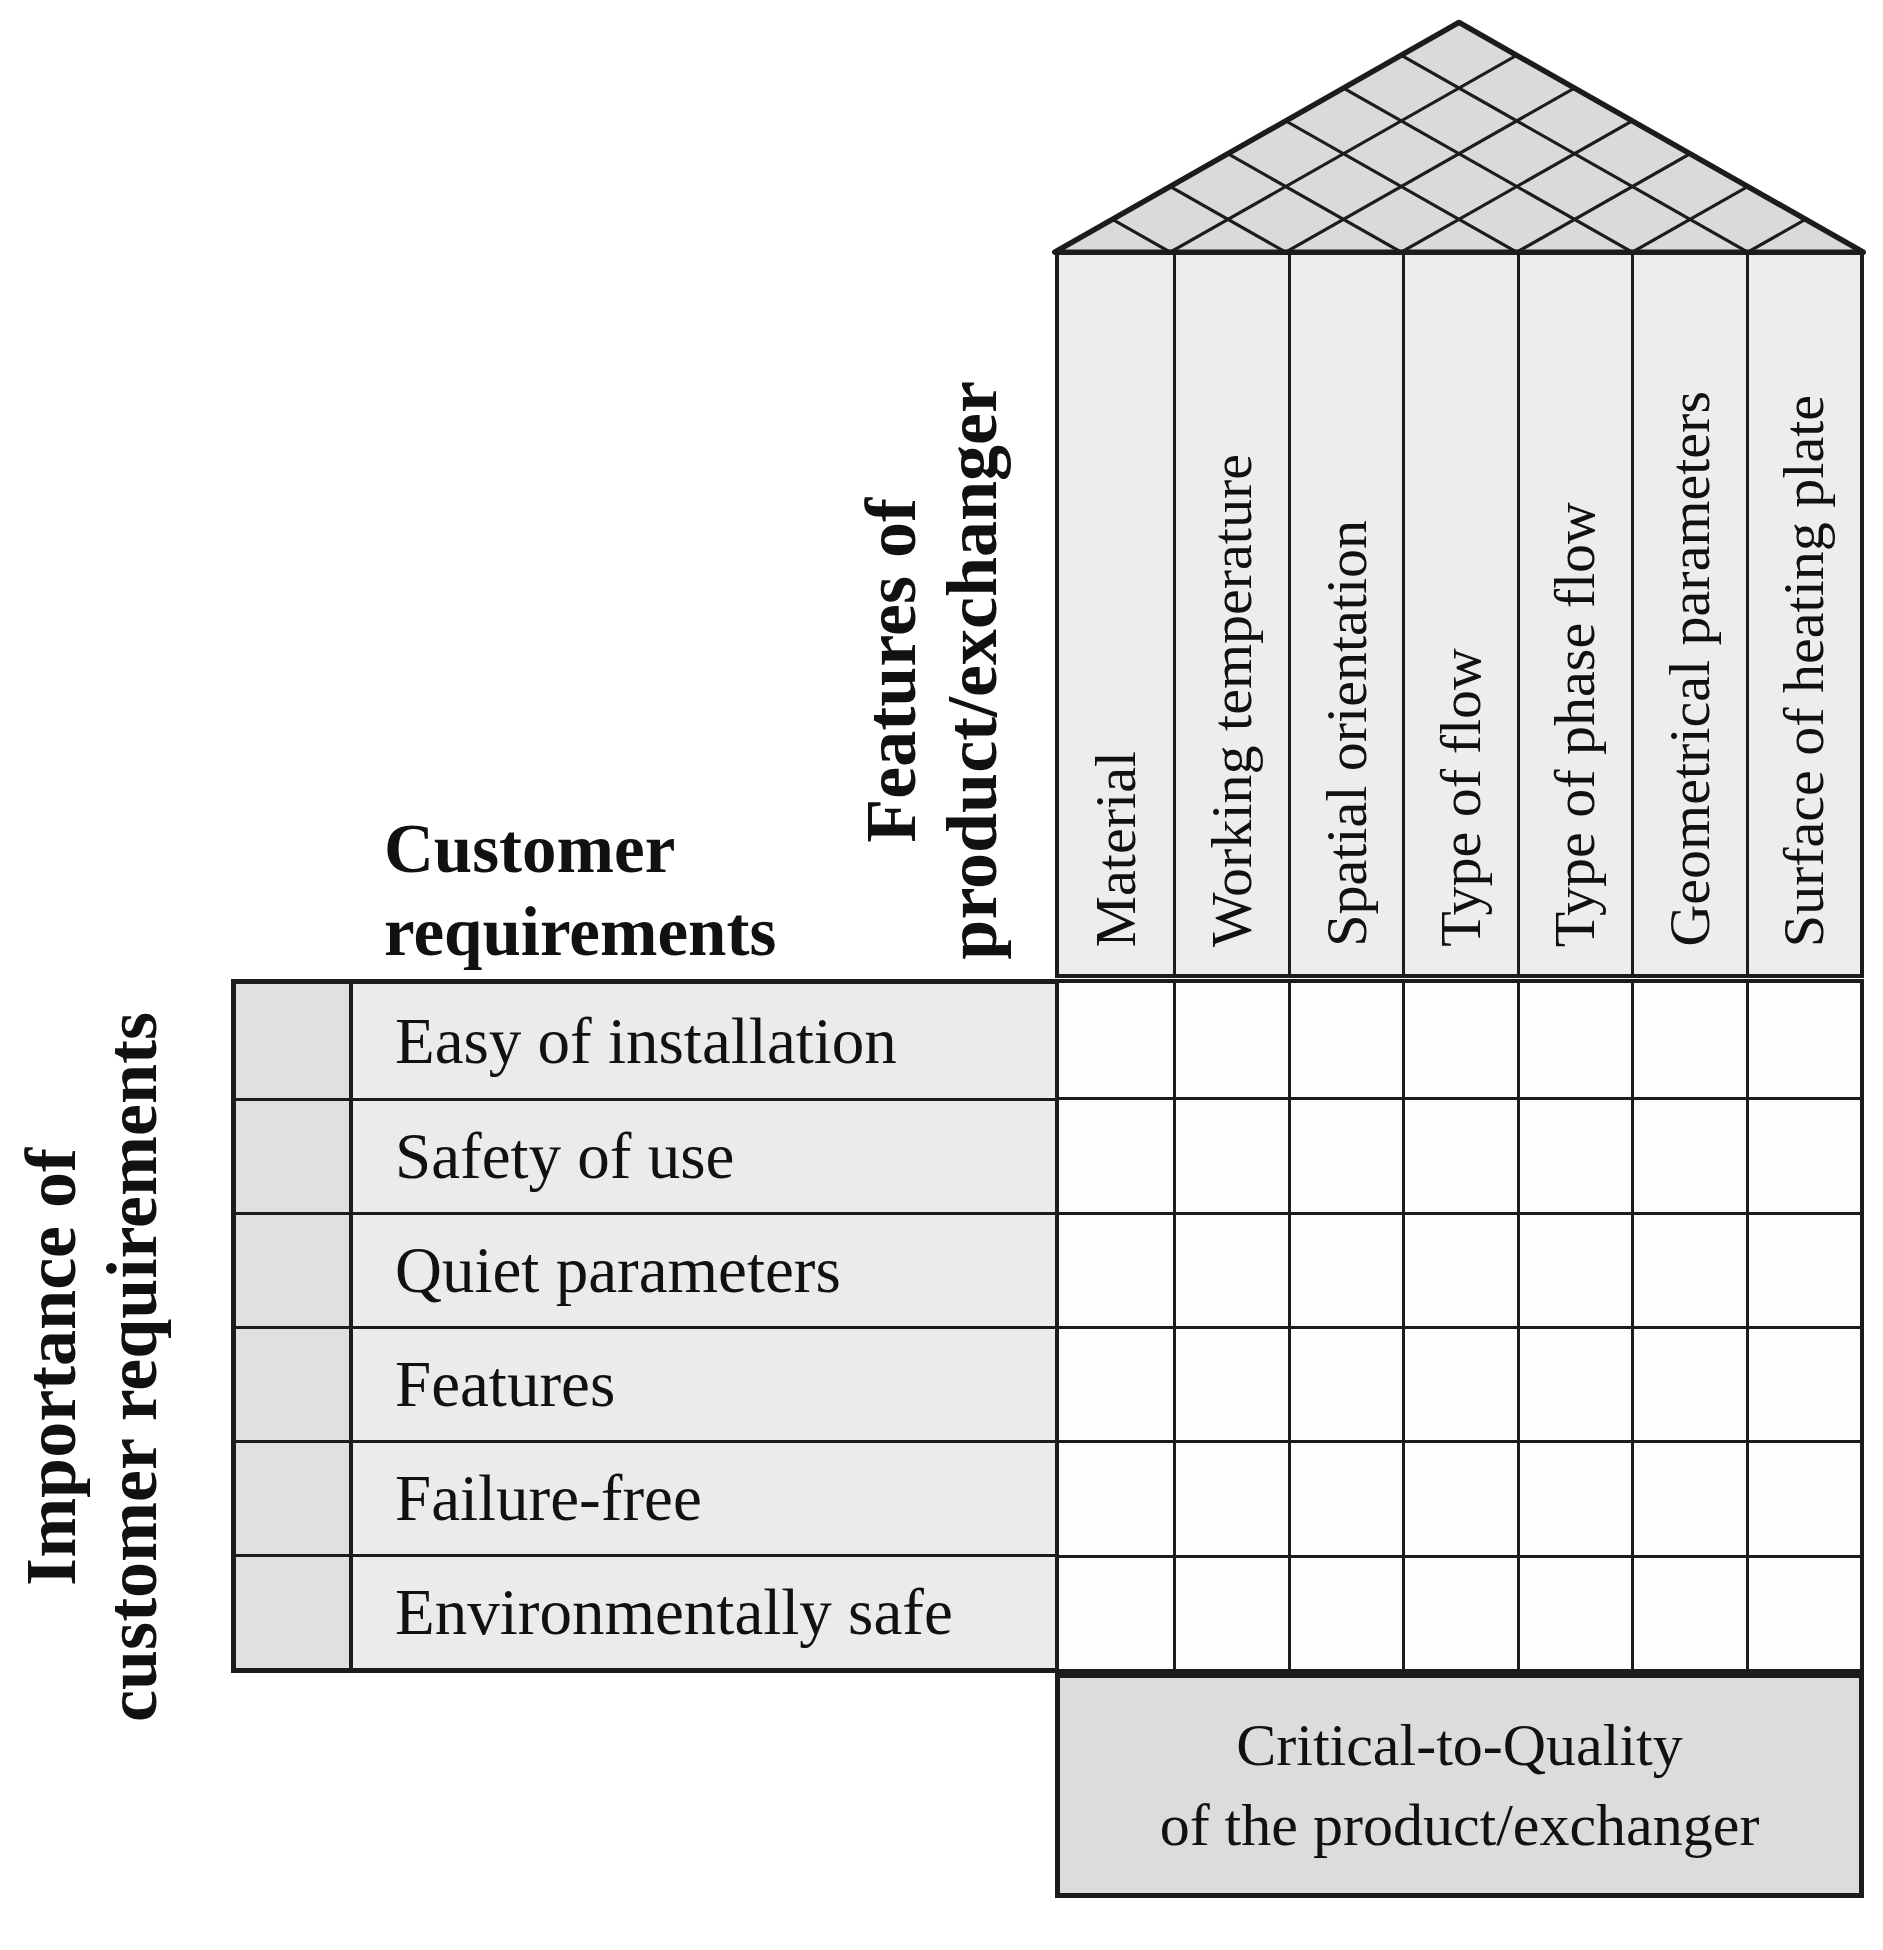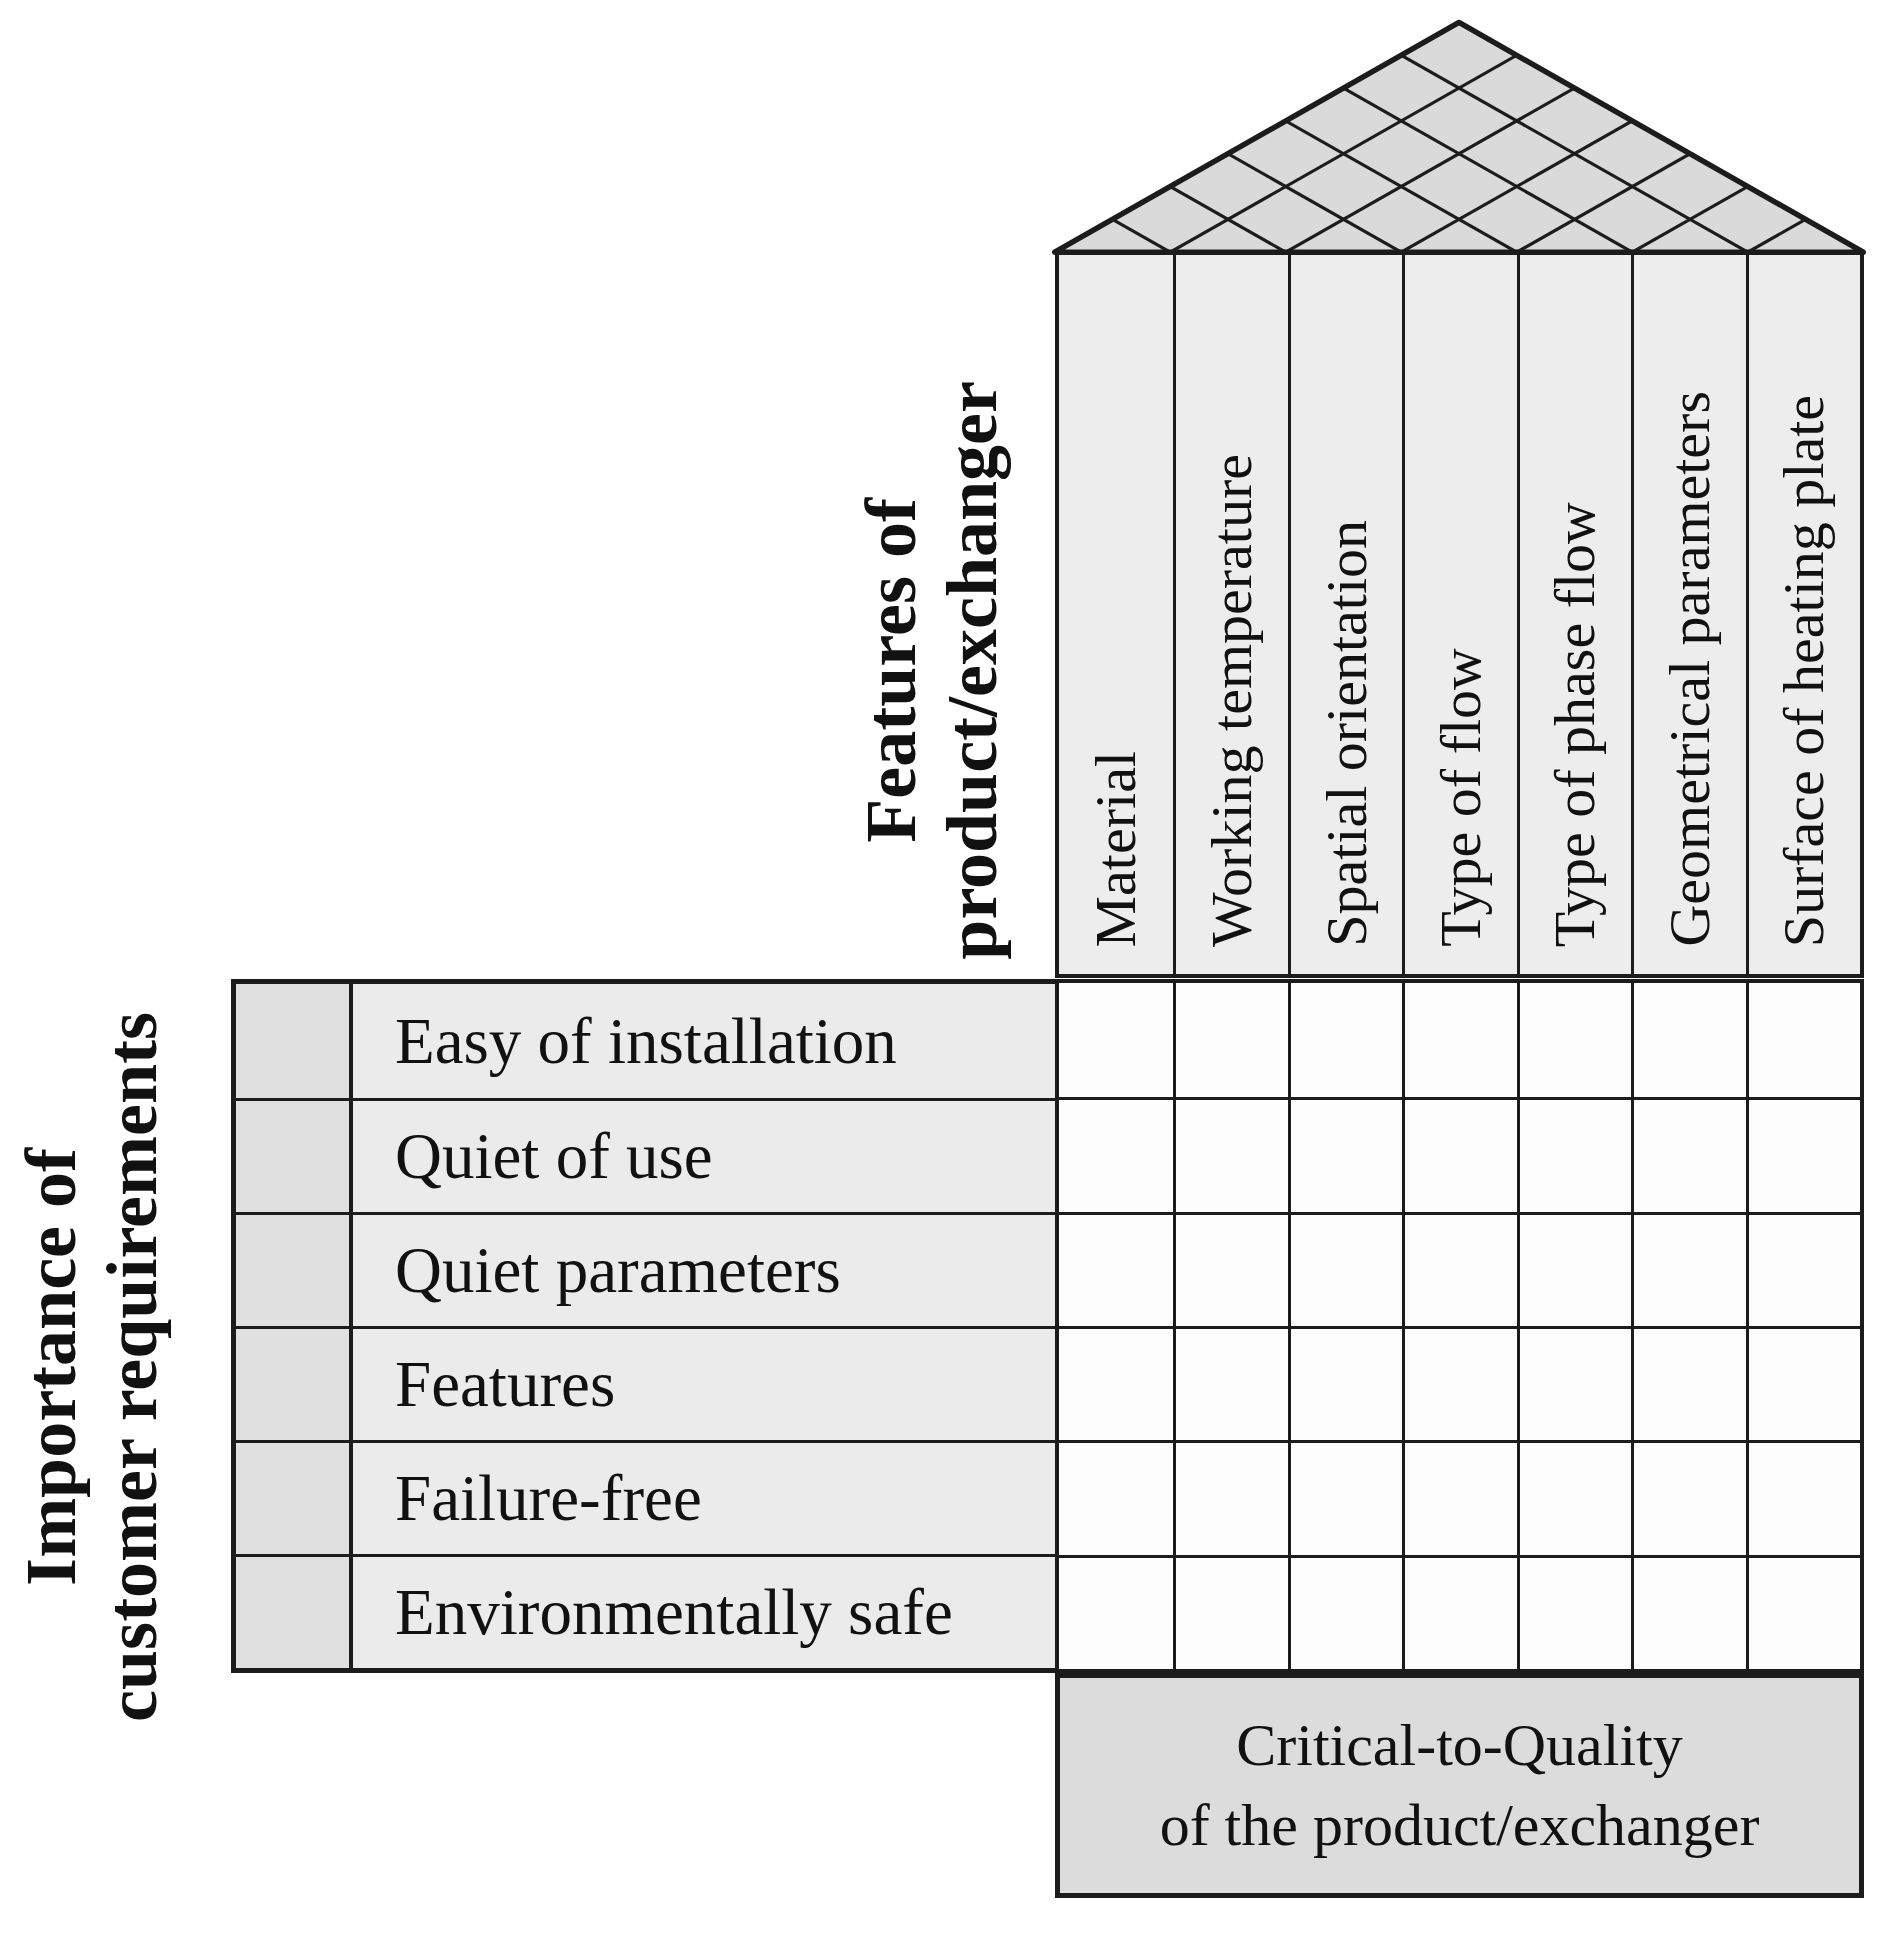--- a/index.html
+++ b/index.html
@@ -114,20 +114,24 @@
         <line x1="897" y1="262" x2="1417" y2="-33.480984340044756" class="lat"></line>
         <line x1="897" y1="262" x2="377" y2="-33.480984340044756" class="lat"></line>
       </g>
     <polygon class="roof-outline" points="3,262 897,262 450,8"></polygon>
   </svg>
 
   <div class="features-label">
     <span class="vtext"><span>Features of</span><br><span>product/exchanger</span></span>
   </div>
 
+  <div class="customer-label">
+    <div>Customer</div>
+    <div>requirements</div>
+  </div>
 
   <div class="importance-label">
     <span class="vtext"><span>Importance of</span><br><span>customer requirements</span></span>
   </div>
 
   <div class="header-band" id="header-band">
       <div class="hcell c0">
         <span class="vtext hdr-label">Material</span>
       </div>
       <div class="hcell">
@@ -157,21 +161,21 @@
         <div class="imp-cell"></div>
         <div class="imp-cell"></div>
         <div class="imp-cell"></div>
         <div class="imp-cell"></div>
       </div>
     <div class="req-col" id="req-col">
         <div class="req-row r0">
           <span class="req-label">Easy of installation</span>
         </div>
         <div class="req-row">
-          <span class="req-label">Quiet of use</span>
+          <span class="req-label">Safety of use</span>
         </div>
         <div class="req-row">
           <span class="req-label">Quiet parameters</span>
         </div>
         <div class="req-row">
           <span class="req-label">Features</span>
         </div>
         <div class="req-row">
           <span class="req-label">Failure-free</span>
         </div>

